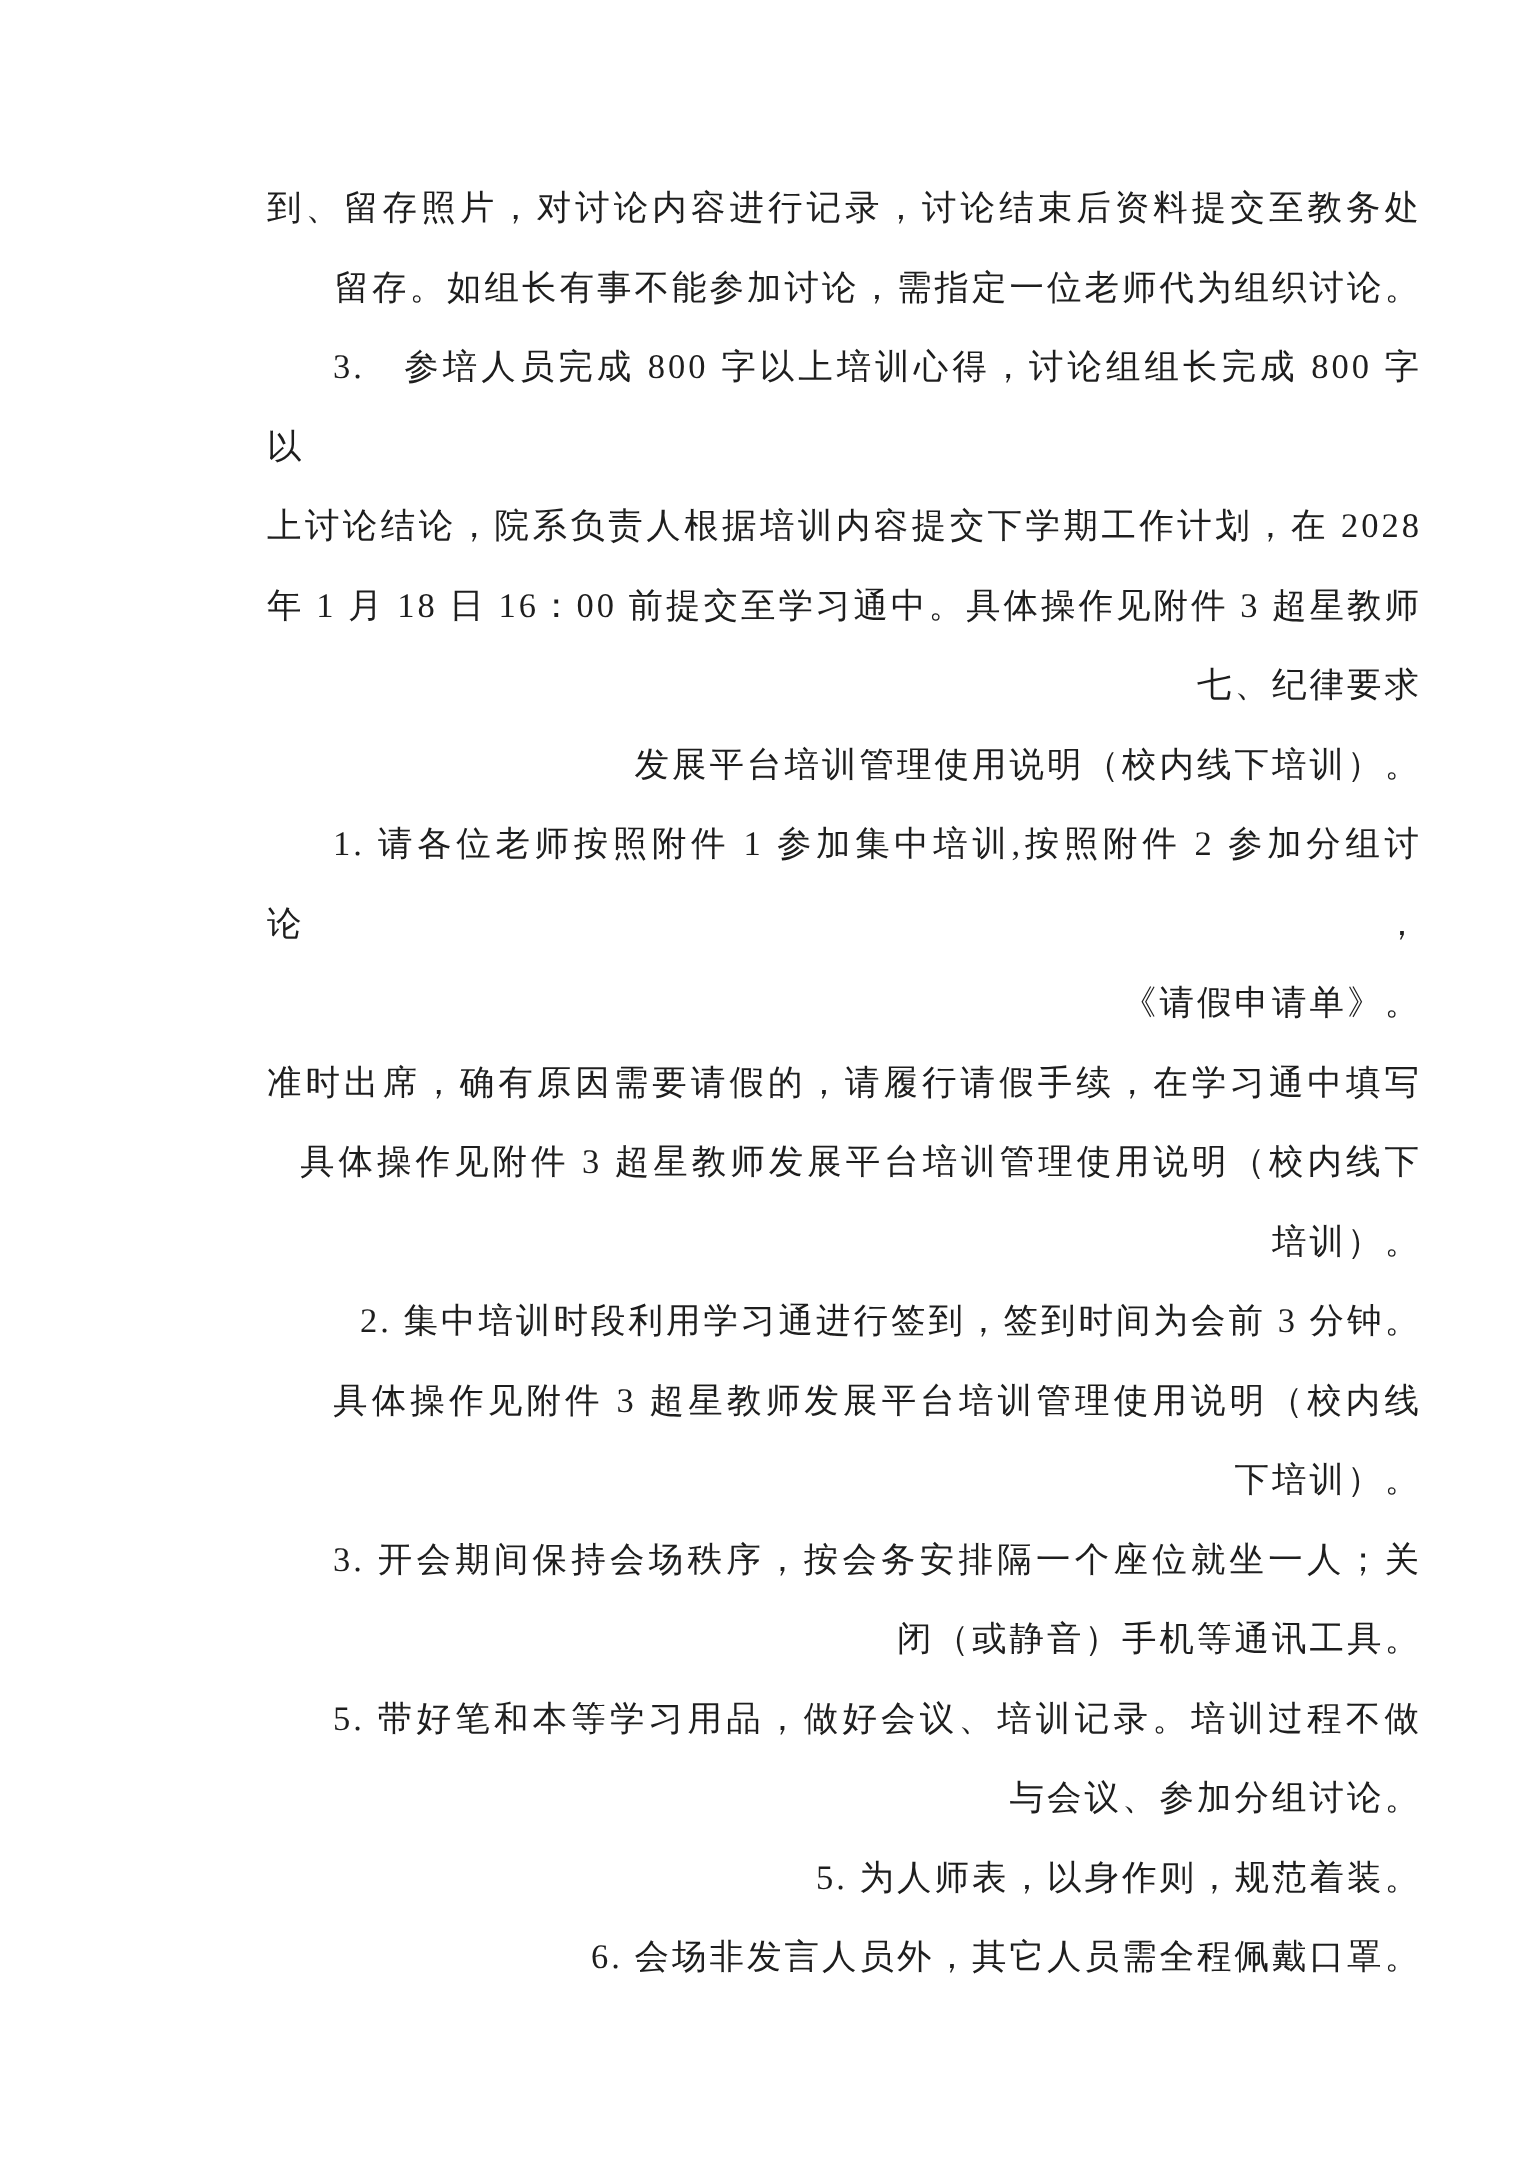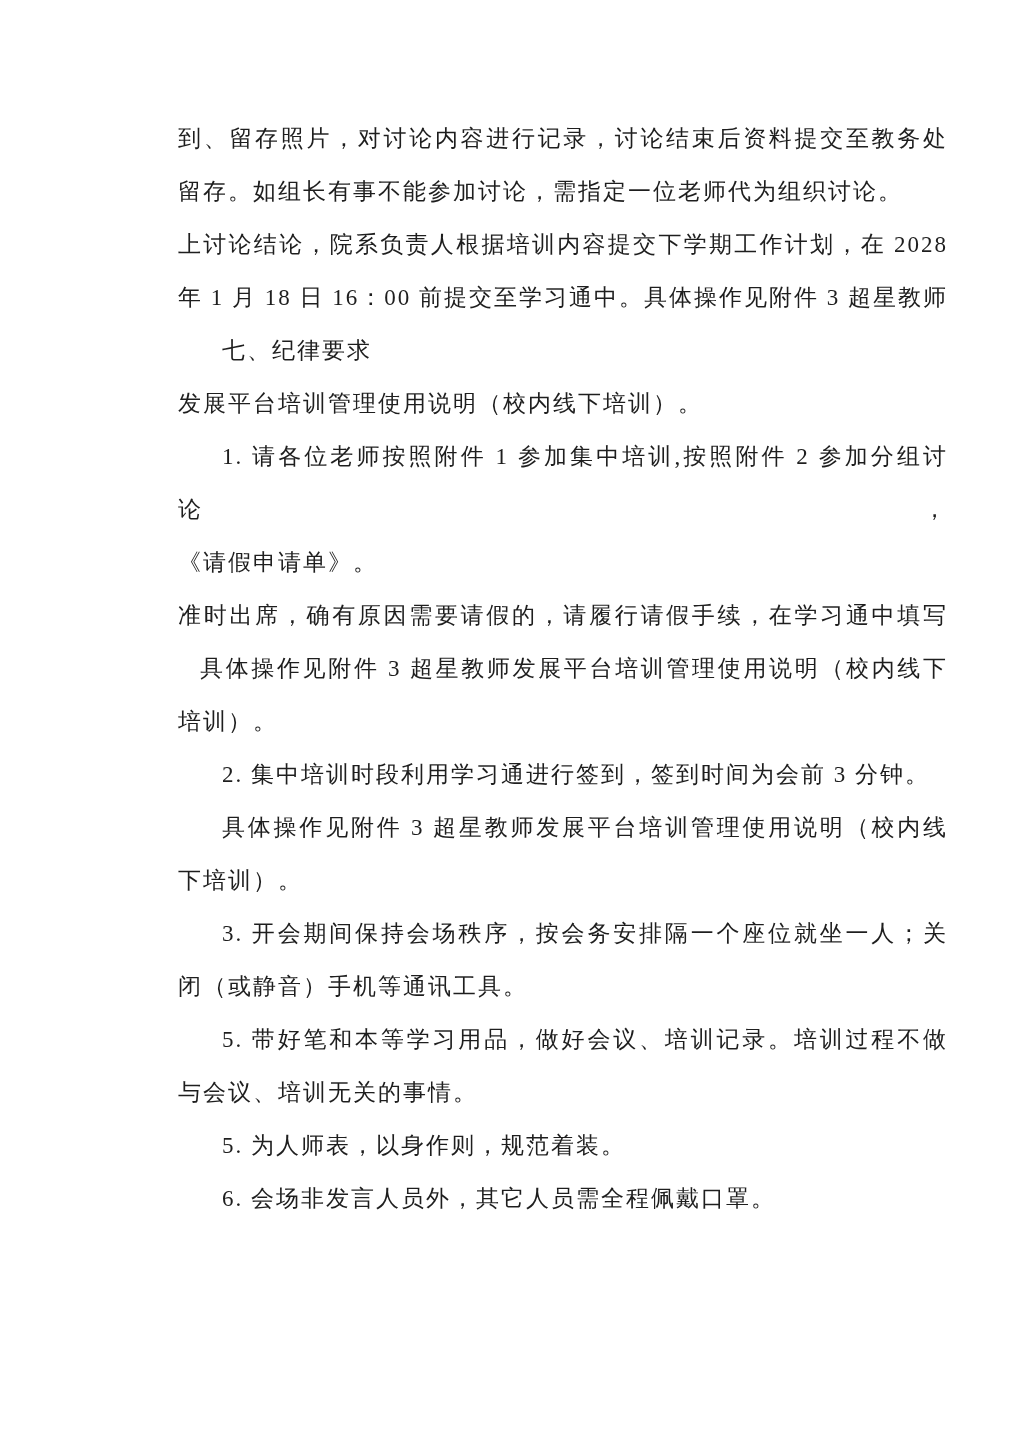--- a/index.html
+++ b/index.html
@@ -22,50 +22,51 @@
     font-family: "Liberation Serif", "DejaVu Serif", serif;
     font-size: 23px;
     line-height: 53px;
     letter-spacing: 2px;
     color: #1e1e1e;
     text-rendering: optimizeLegibility;
     margin-left: 41px;
   }
   .ln {
     min-height: 53px;
-    text-align: left;
+    text-align: right;
   }
   
   .j {
     text-align: justify;
     text-align-last: justify;
   }
   
   .i1 { text-indent: 22px; }
   .i2 { text-indent: 44px; }
 </style>
 </head>
 <body>
 
 <div class="page">
   <div class="doc">
     <div class="ln j">到、留存照片，对讨论内容进行记录，讨论结束后资料提交至教务处</div>
     <div class="ln">留存。如组长有事不能参加讨论，需指定一位老师代为组织讨论。</div>
+    <div class="ln j i2">3.　参培人员完成 800 字以上培训心得，讨论组组长完成 800 字以</div>
     <div class="ln j">上讨论结论，院系负责人根据培训内容提交下学期工作计划，在 2028</div>
     <div class="ln j">年 1 月 18 日 16：00 前提交至学习通中。具体操作见附件 3 超星教师</div>
     <div class="ln i2">七、纪律要求</div>
     <div class="ln">发展平台培训管理使用说明（校内线下培训）。</div>
     <div class="ln j i2">1. 请各位老师按照附件 1 参加集中培训,按照附件 2 参加分组讨论，</div>
     <div class="ln">《请假申请单》。</div>
     <div class="ln j">准时出席，确有原因需要请假的，请履行请假手续，在学习通中填写</div>
     <div class="ln j i1">具体操作见附件 3 超星教师发展平台培训管理使用说明（校内线下</div>
     <div class="ln">培训）。</div>
     <div class="ln i2">2. 集中培训时段利用学习通进行签到，签到时间为会前 3 分钟。</div>
     <div class="ln j i2">具体操作见附件 3 超星教师发展平台培训管理使用说明（校内线</div>
     <div class="ln">下培训）。</div>
     <div class="ln j i2">3. 开会期间保持会场秩序，按会务安排隔一个座位就坐一人；关</div>
     <div class="ln">闭（或静音）手机等通讯工具。</div>
     <div class="ln j i2">5. 带好笔和本等学习用品，做好会议、培训记录。培训过程不做</div>
-    <div class="ln">与会议、培训无关的事情。</div>
+    <div class="ln">与会议、参加分组讨论。</div>
     <div class="ln i2">5. 为人师表，以身作则，规范着装。</div>
     <div class="ln i2">6. 会场非发言人员外，其它人员需全程佩戴口罩。</div>
   </div>
 </div>
 
 </body></html>

